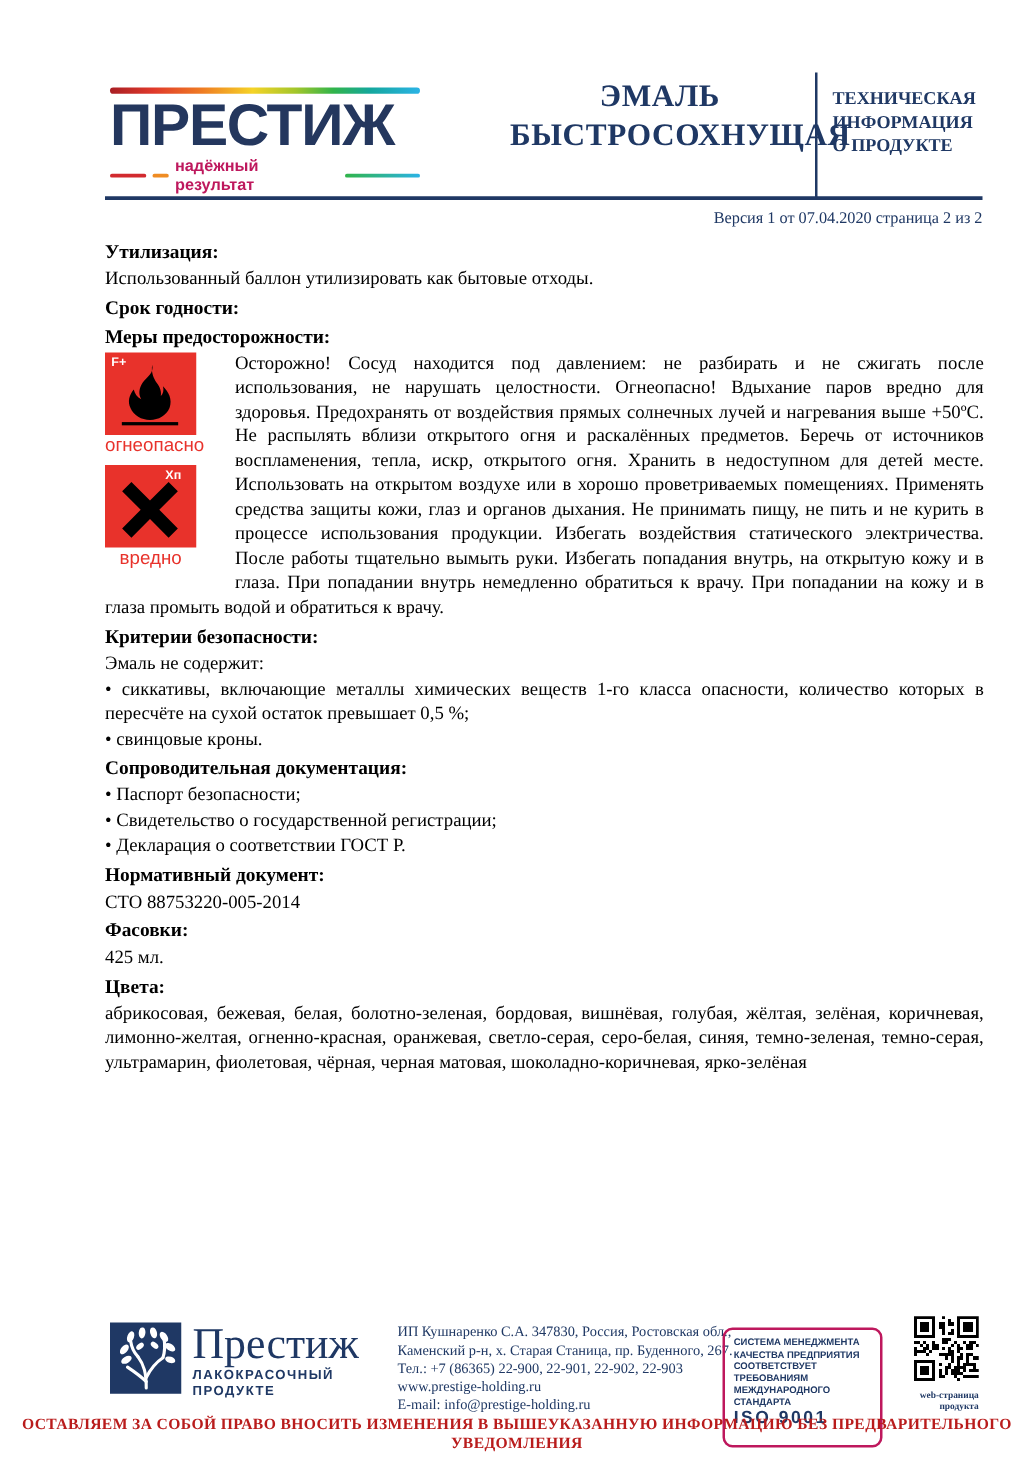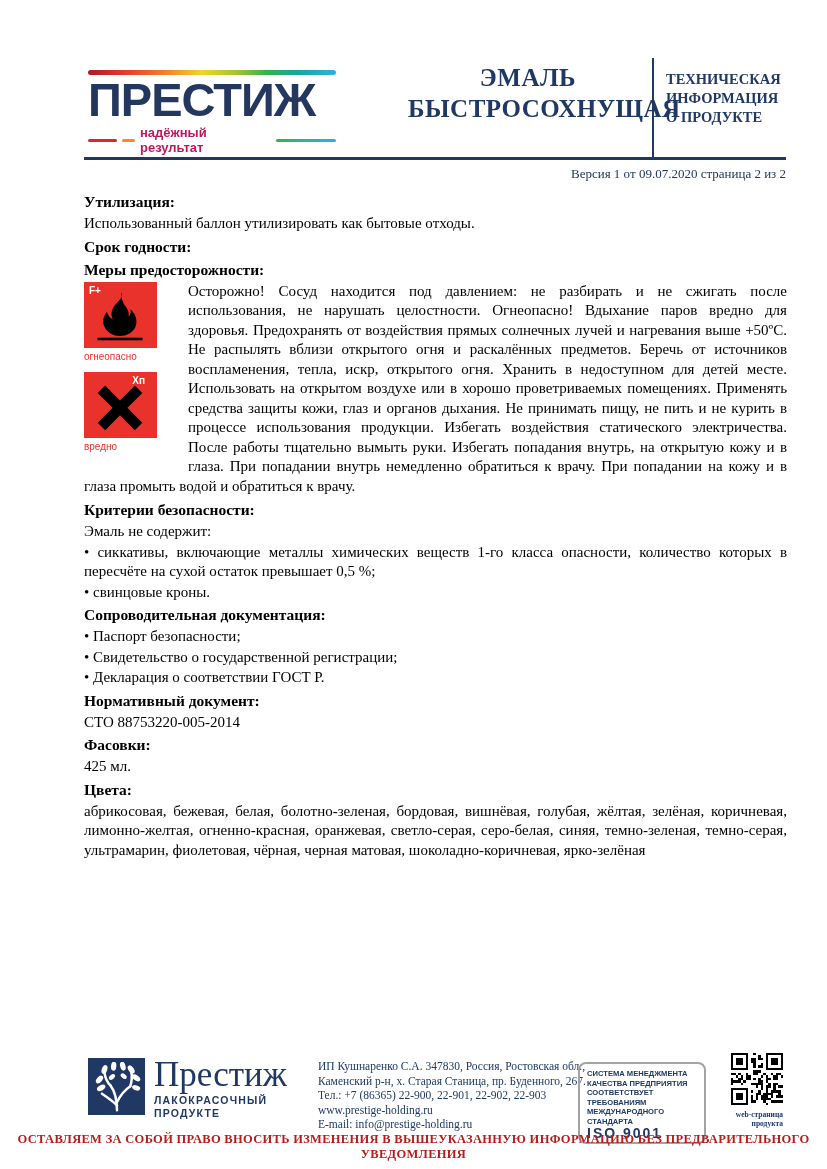--- a/index.html
+++ b/index.html
@@ -34,35 +34,35 @@
   .body p { line-height:19.5px; margin:0 0 1px; }
   .just { text-align:justify; }
   .hz-col { float:left; width:104px; }
   .hz-block { margin-bottom:9px; }
   .hz-box { position:relative; width:73px; height:66px; background:#e8322b; }
   .hz-code { position:absolute; color:#fff; font-family:"Liberation Sans",sans-serif;
     font-weight:bold; font-size:10px; }
   .hz-code.tl { top:3px; left:5px; }
   .hz-code.tr { top:3px; right:12px; }
   .hz-box svg { position:absolute; left:6px; top:8px; }
-  .hz-caption { width:73px; text-align:left; color:#e8322b;
-    font-family:"Liberation Sans",sans-serif; font-size:10px; line-height:13px; margin-top:2px; }
+  .hz-caption { width:73px; text-align:center; color:#e8322b;
+    font-family:"Liberation Sans",sans-serif; font-size:15px; line-height:13px; margin-top:2px; }
   .clear { clear:both; }
   
   .footer { position:absolute; left:0; top:1048px; width:827px; height:121px; }
   .f-logo { position:absolute; left:88px; top:10px; display:flex; }
   .tree-box { width:57px; height:57px; background:#1f3864; display:flex;
     align-items:center; justify-content:center; }
   .f-brand { margin-left:9px; color:#1f3864; }
   .f-brand-name { font-size:35px; line-height:34px; }
   .f-brand-sub { font-family:"Liberation Sans",sans-serif; font-weight:bold;
     font-size:10.5px; line-height:13px; letter-spacing:1.2px; margin-top:2px; }
   .f-info { position:absolute; left:318px; top:11px; font-size:11.5px; line-height:14.5px; color:#1f3864; }
-  .f-iso { position:absolute; left:578px; top:14px; width:128px; border:2px solid #a3a3a3;
-    border-radius:8px; padding:5px 7px 4px; color:#1f3864;
+  .f-iso { position:absolute; left:578px; top:14px; width:128px; border:2px solid #be185d;
+    border-radius:8px; padding:5px 7px 18px; color:#1f3864;
     font-family:"Liberation Sans",sans-serif; font-weight:bold; font-size:7.6px; line-height:9.6px; }
   .f-iso-label { font-size:14px; letter-spacing:2px; margin-top:2px; }
   .f-qr { position:absolute; left:721px; top:5px; width:62px; text-align:right; }
   .f-qr-caption { font-weight:bold; font-size:7.5px; line-height:9px; color:#1f3864; margin-top:1px; }
   .f-disclaimer { position:absolute; left:0; top:84px; width:100%; text-align:center;
     font-weight:bold; font-size:12.5px; letter-spacing:0.3px; color:#b91c1c; }
 </style>
 </head>
 <body>
 
@@ -86,21 +86,21 @@
 
   <div class="divider-v"></div>
 
   <div class="doctype">
     <div>ТЕХНИЧЕСКАЯ</div>
     <div>ИНФОРМАЦИЯ</div>
     <div>О ПРОДУКТЕ</div>
   </div>
 
   <div class="rule"></div>
-  <div class="version">Версия 1 от 09.07.2020 страница 2 из 2</div>
+  <div class="version">Версия 1 от 07.04.2020 страница 2 из 2</div>
 
   <div class="body">
 
     <div class="sect">Утилизация:</div>
     <p>Использованный баллон утилизировать как бытовые отходы.</p>
 
     <div class="sect">Срок годности:</div>
 
     <div class="sect">Меры предосторожности:</div>
 

